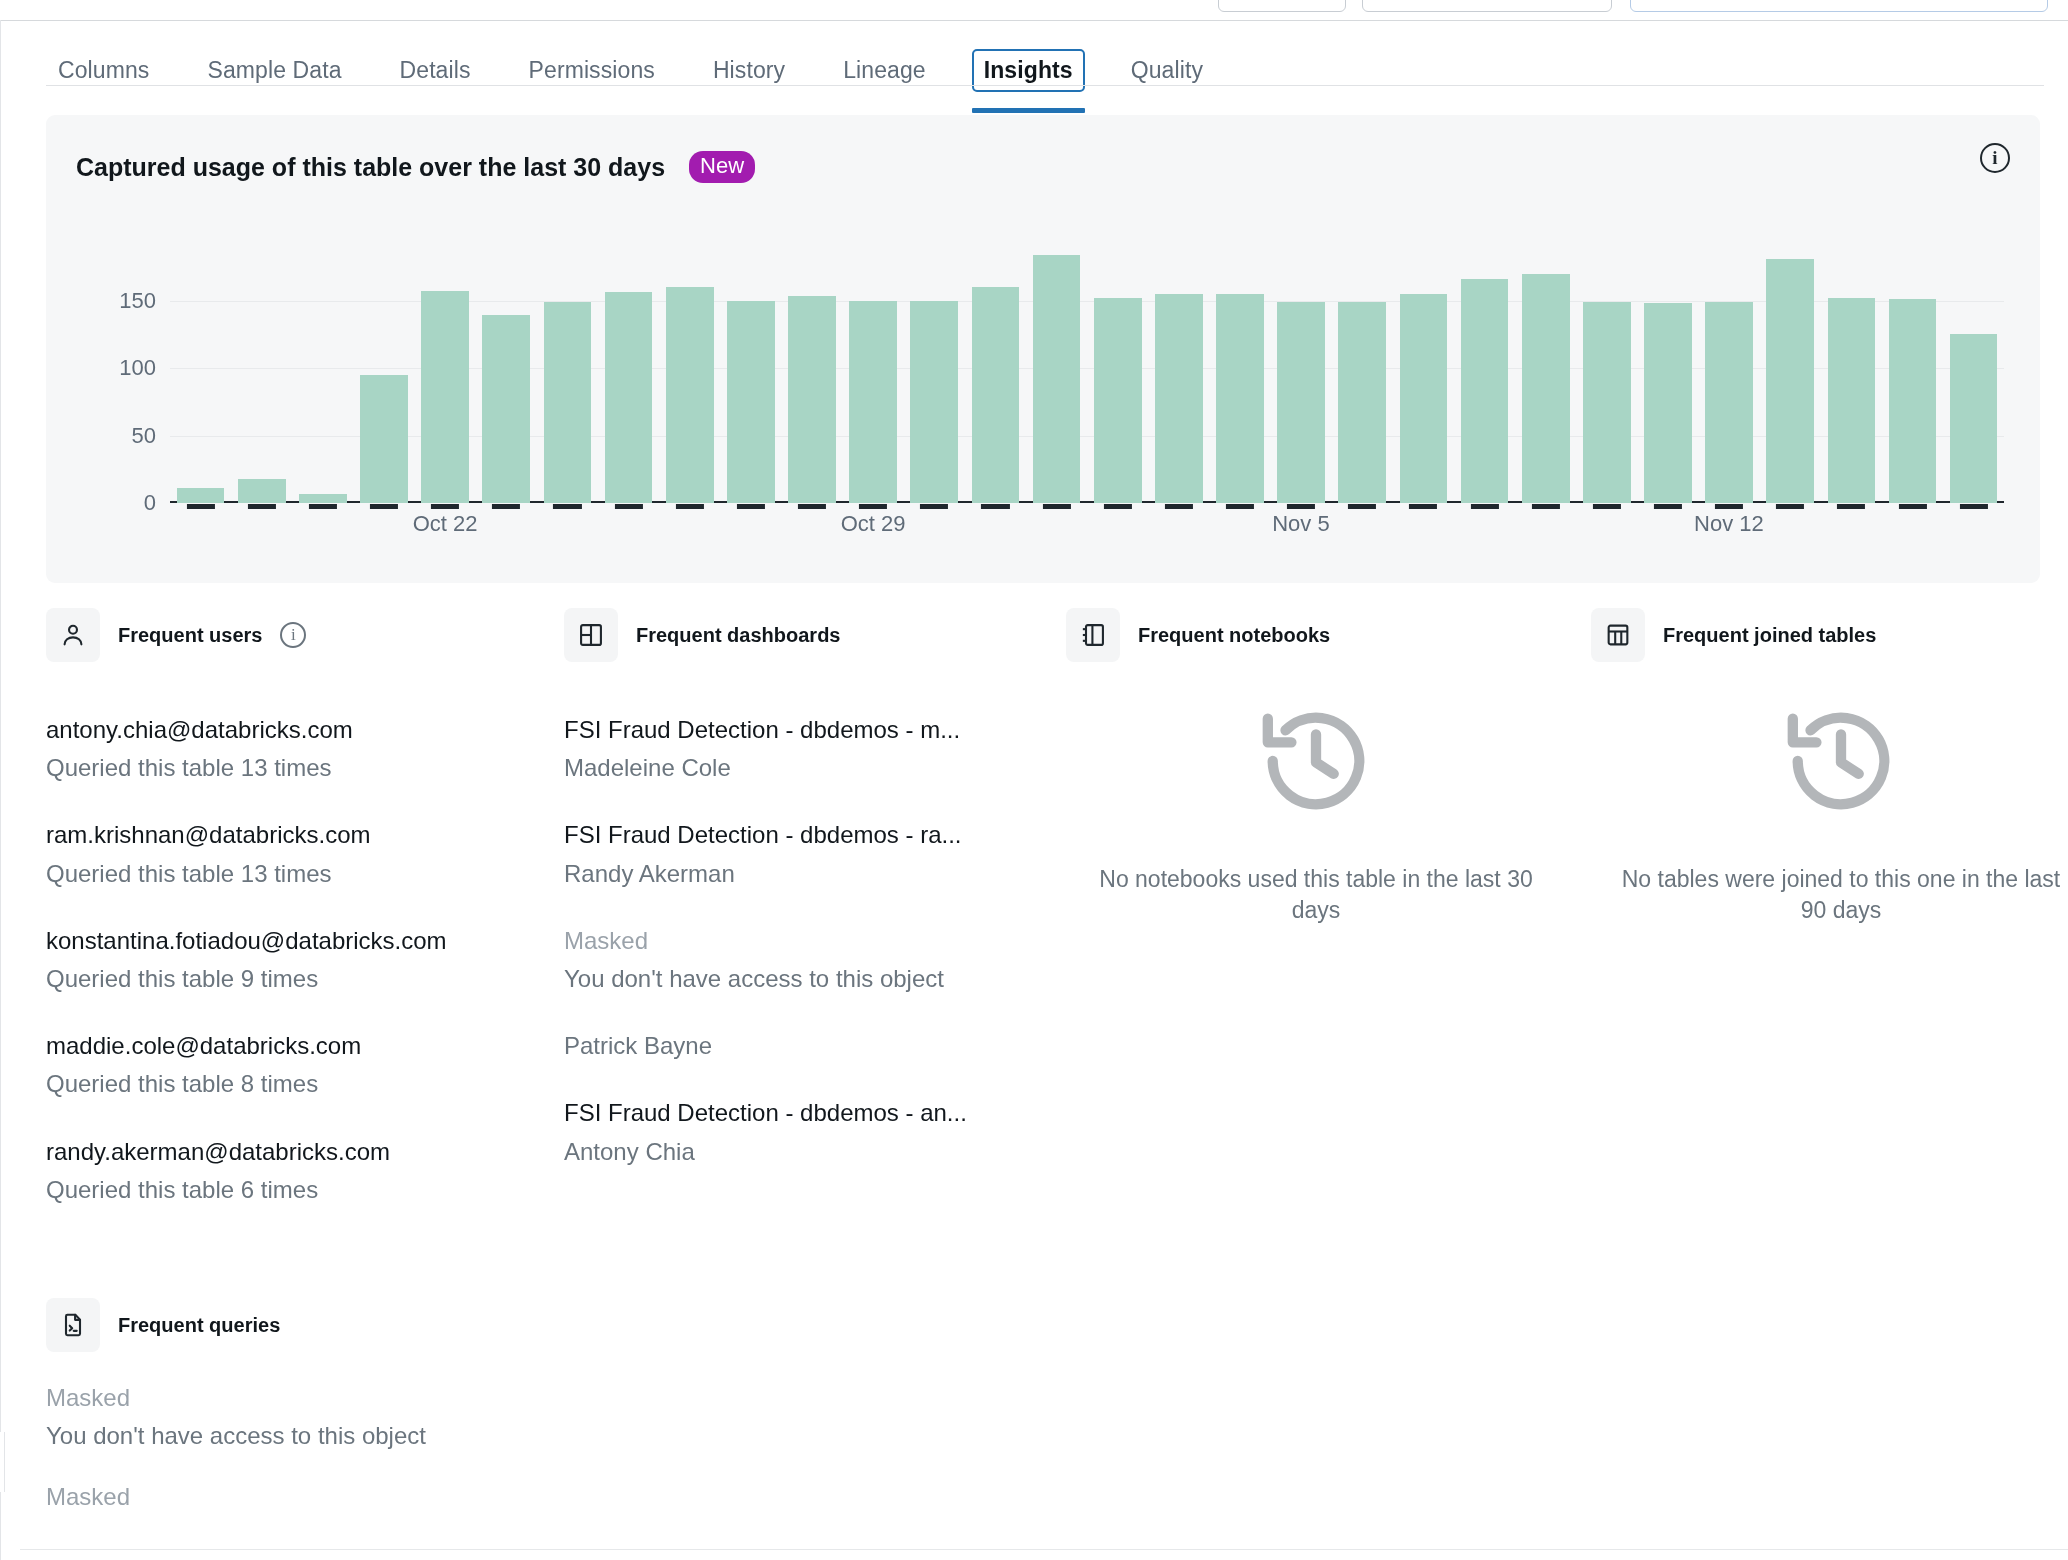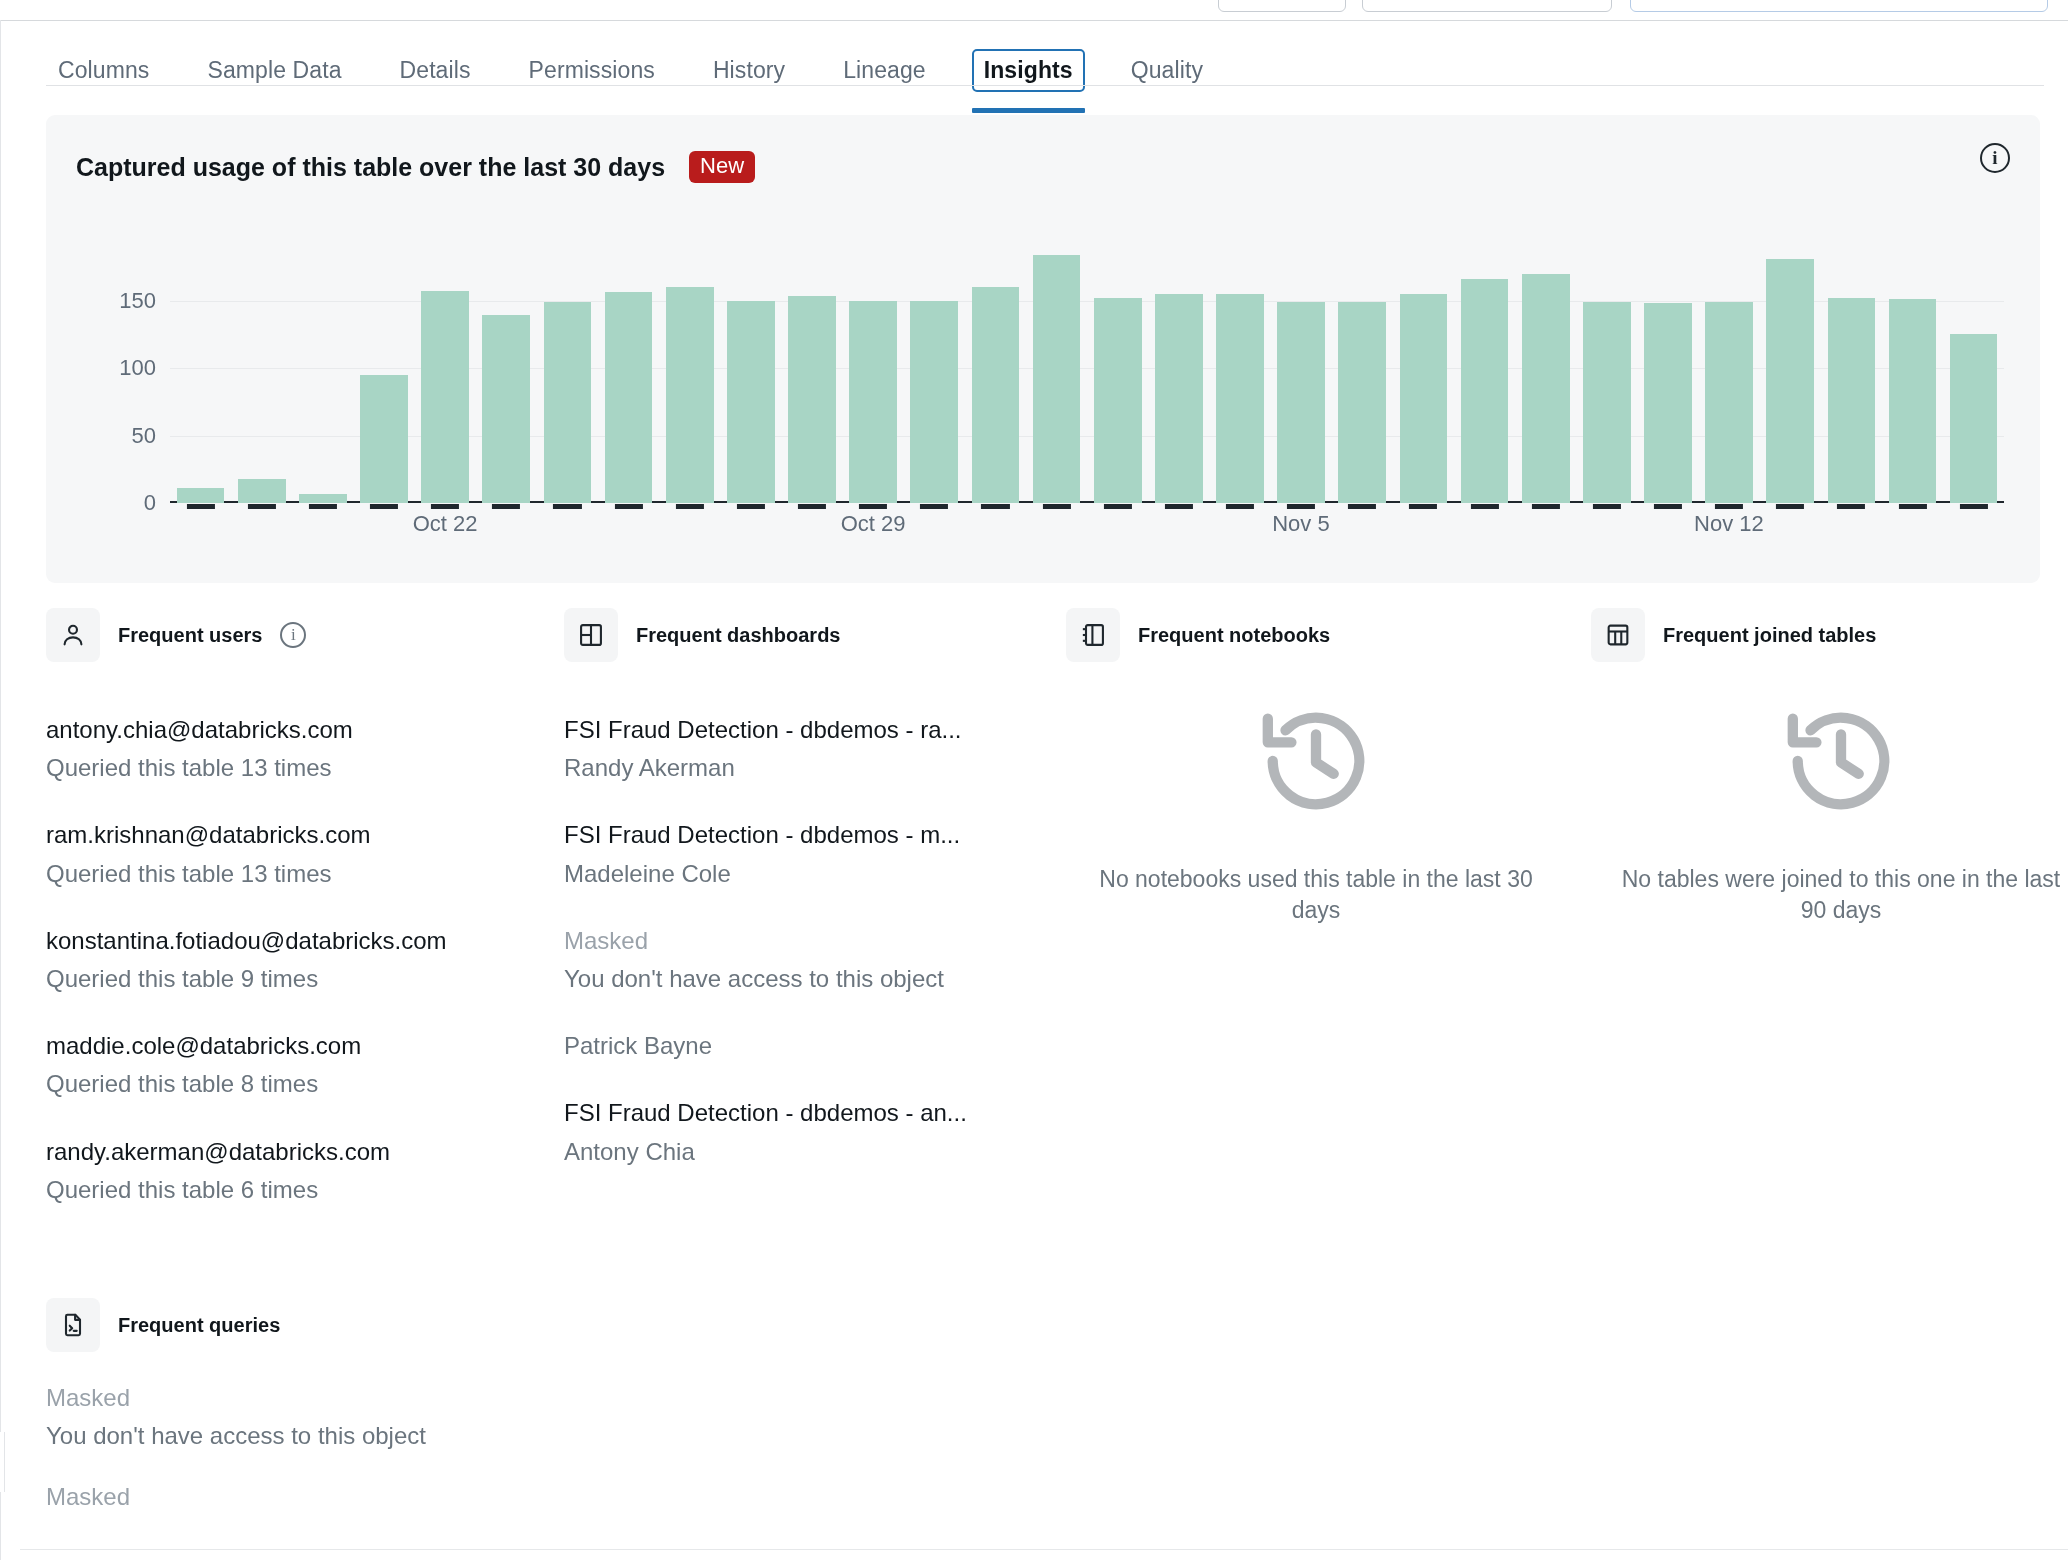--- a/index.html
+++ b/index.html
@@ -51,22 +51,22 @@
   .tab-underline { position:absolute; top:85px; left:46px; width:1998px; height:1px; background:#e0e2e5; }
 
   
   .usage-card {
     position:absolute; top:115px; left:46px; width:1994px; height:468px;
     background:#f6f7f8; border-radius:9px;
   }
   .usage-head { position:absolute; top:36px; left:30px; display:flex; align-items:center; gap:24px; }
   .usage-title { font-size:25px; font-weight:700; color:#11171c; }
   .badge-new {
-    background:#b91c1c; color:#fff; font-size:22px; font-weight:400;
-    padding:3px 11px 5px; border-radius:6px; line-height:1.1;
+    background:#a21caf; color:#fff; font-size:22px; font-weight:400;
+    padding:3px 11px 5px; border-radius:14px; line-height:1.1;
   }
   .info-circle {
     position:absolute; top:28px; right:30px; width:30px; height:30px;
     border:2px solid #1f272d; border-radius:50%;
     display:flex; align-items:center; justify-content:center;
     font-size:19px; font-weight:700; color:#1f272d; cursor:pointer;
     font-family:"Liberation Serif", serif;
   }
 
   
@@ -346,26 +346,26 @@
           <svg width="28" height="28" viewBox="0 0 24 24" fill="none" stroke="#1f272d" stroke-width="1.8">
             <rect x="3.5" y="3.5" width="17" height="17" rx="1.5"></rect>
             <line x1="12" y1="3.5" x2="12" y2="20.5"></line>
             <line x1="3.5" y1="12" x2="12" y2="12"></line>
           </svg>
         </div>
         <div class="sec-title">Frequent dashboards</div>
       </div>
       <div id="dashboards-list">
           <div class="entry">
+            <div class="entry-primary">FSI Fraud Detection - dbdemos - m...</div>
+            <div class="entry-secondary">Madeleine Cole</div>
+          </div>
+          <div class="entry">
             <div class="entry-primary">FSI Fraud Detection - dbdemos - ra...</div>
             <div class="entry-secondary">Randy Akerman</div>
-          </div>
-          <div class="entry">
-            <div class="entry-primary">FSI Fraud Detection - dbdemos - m...</div>
-            <div class="entry-secondary">Madeleine Cole</div>
           </div>
           <div class="entry">
             <div class="entry-primary muted">Masked</div>
             <div class="entry-secondary">You don't have access to this object</div>
           </div>
           <div class="entry">
             <div class="entry-secondary">Patrick Bayne</div>
           </div>
           <div class="entry">
             <div class="entry-primary">FSI Fraud Detection - dbdemos - an...</div>

